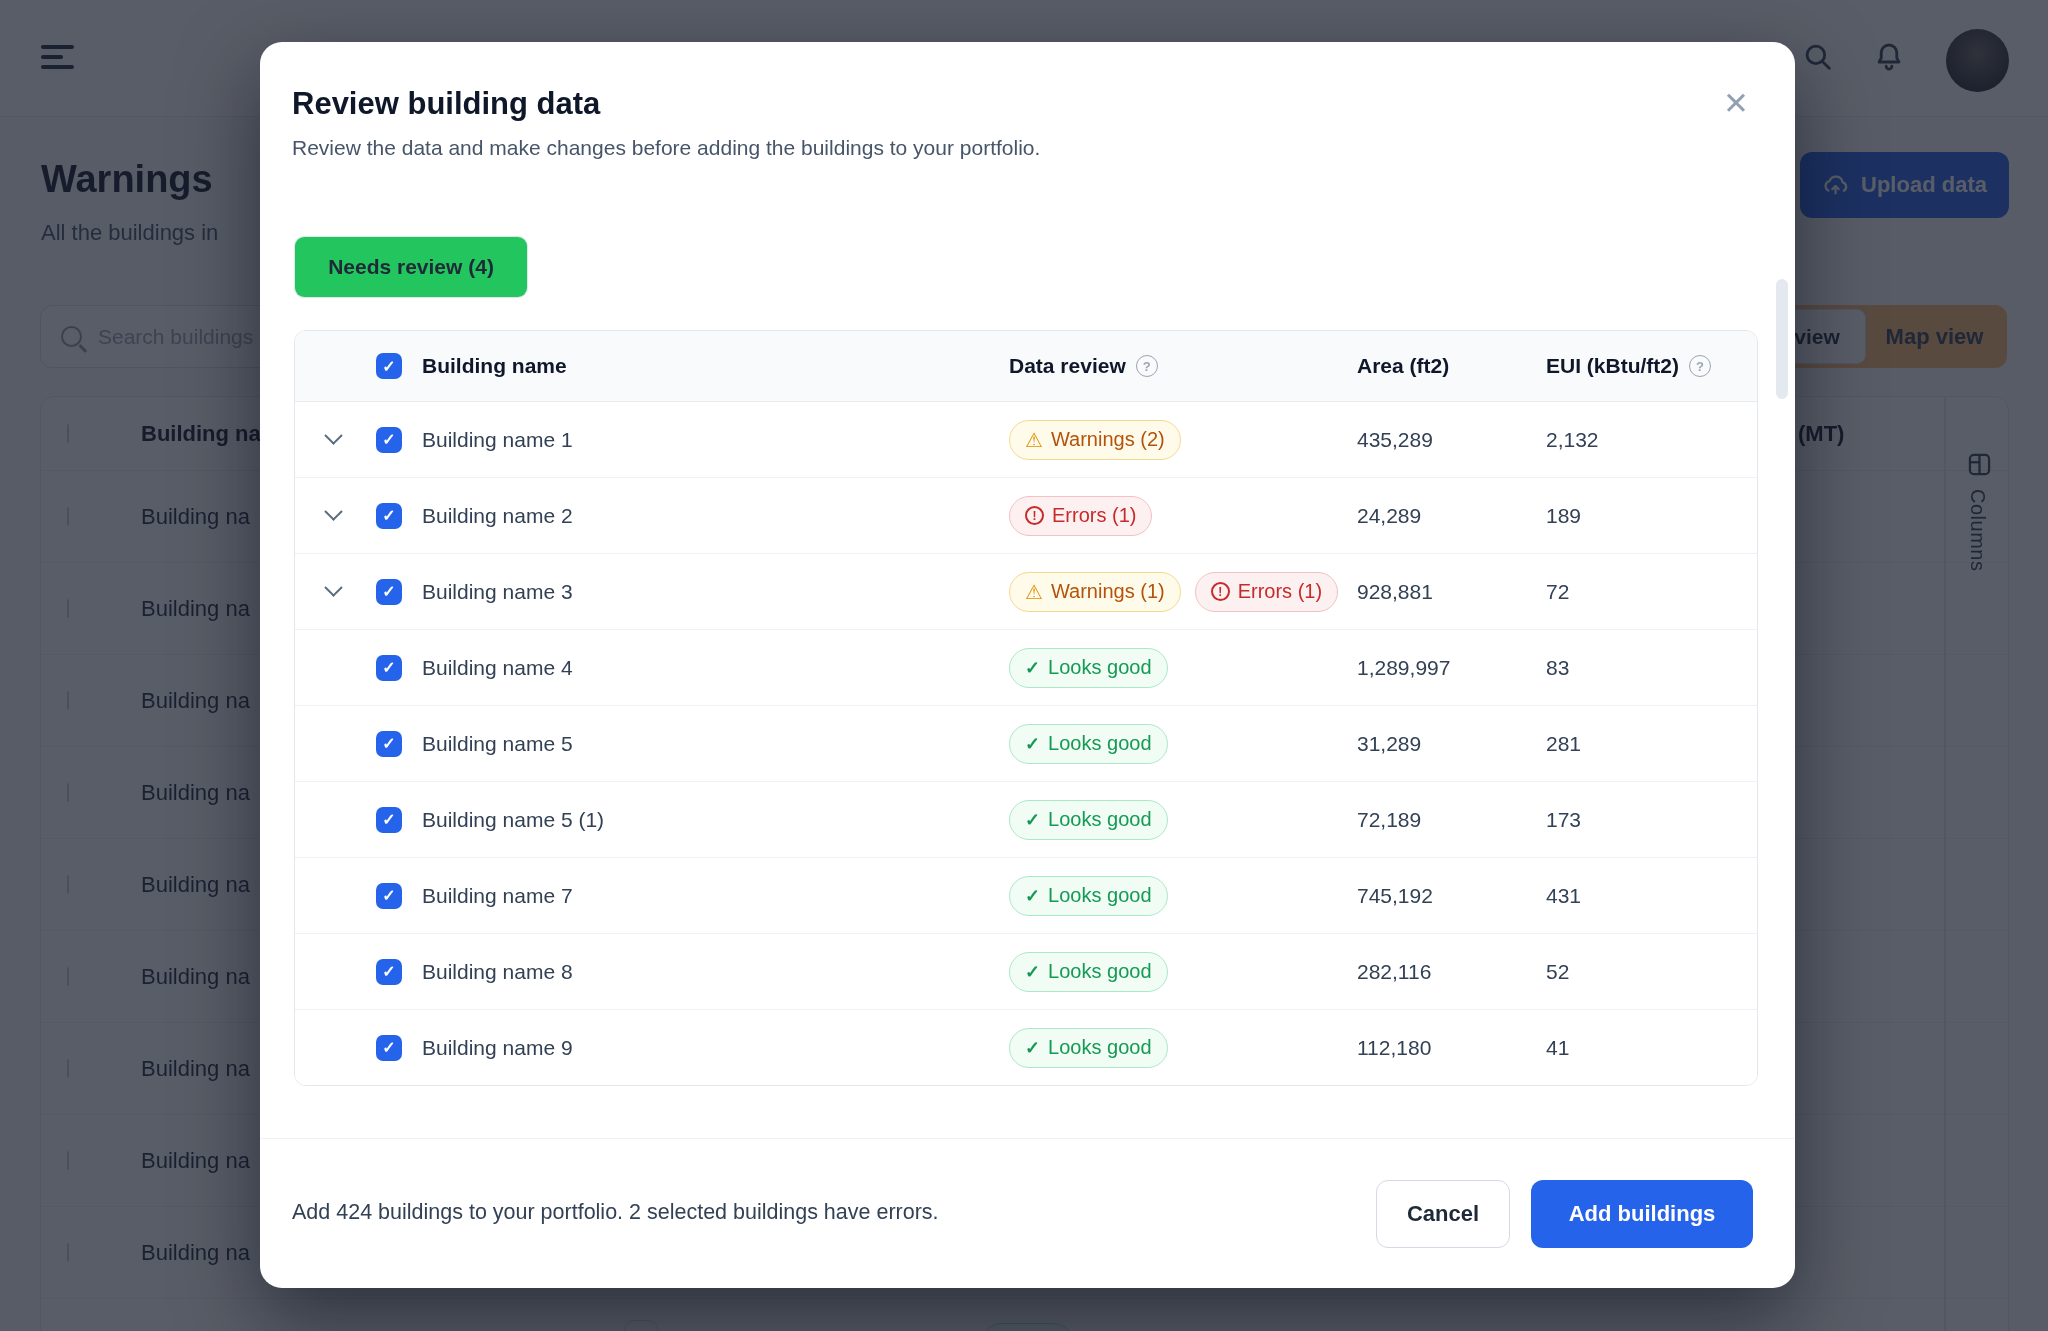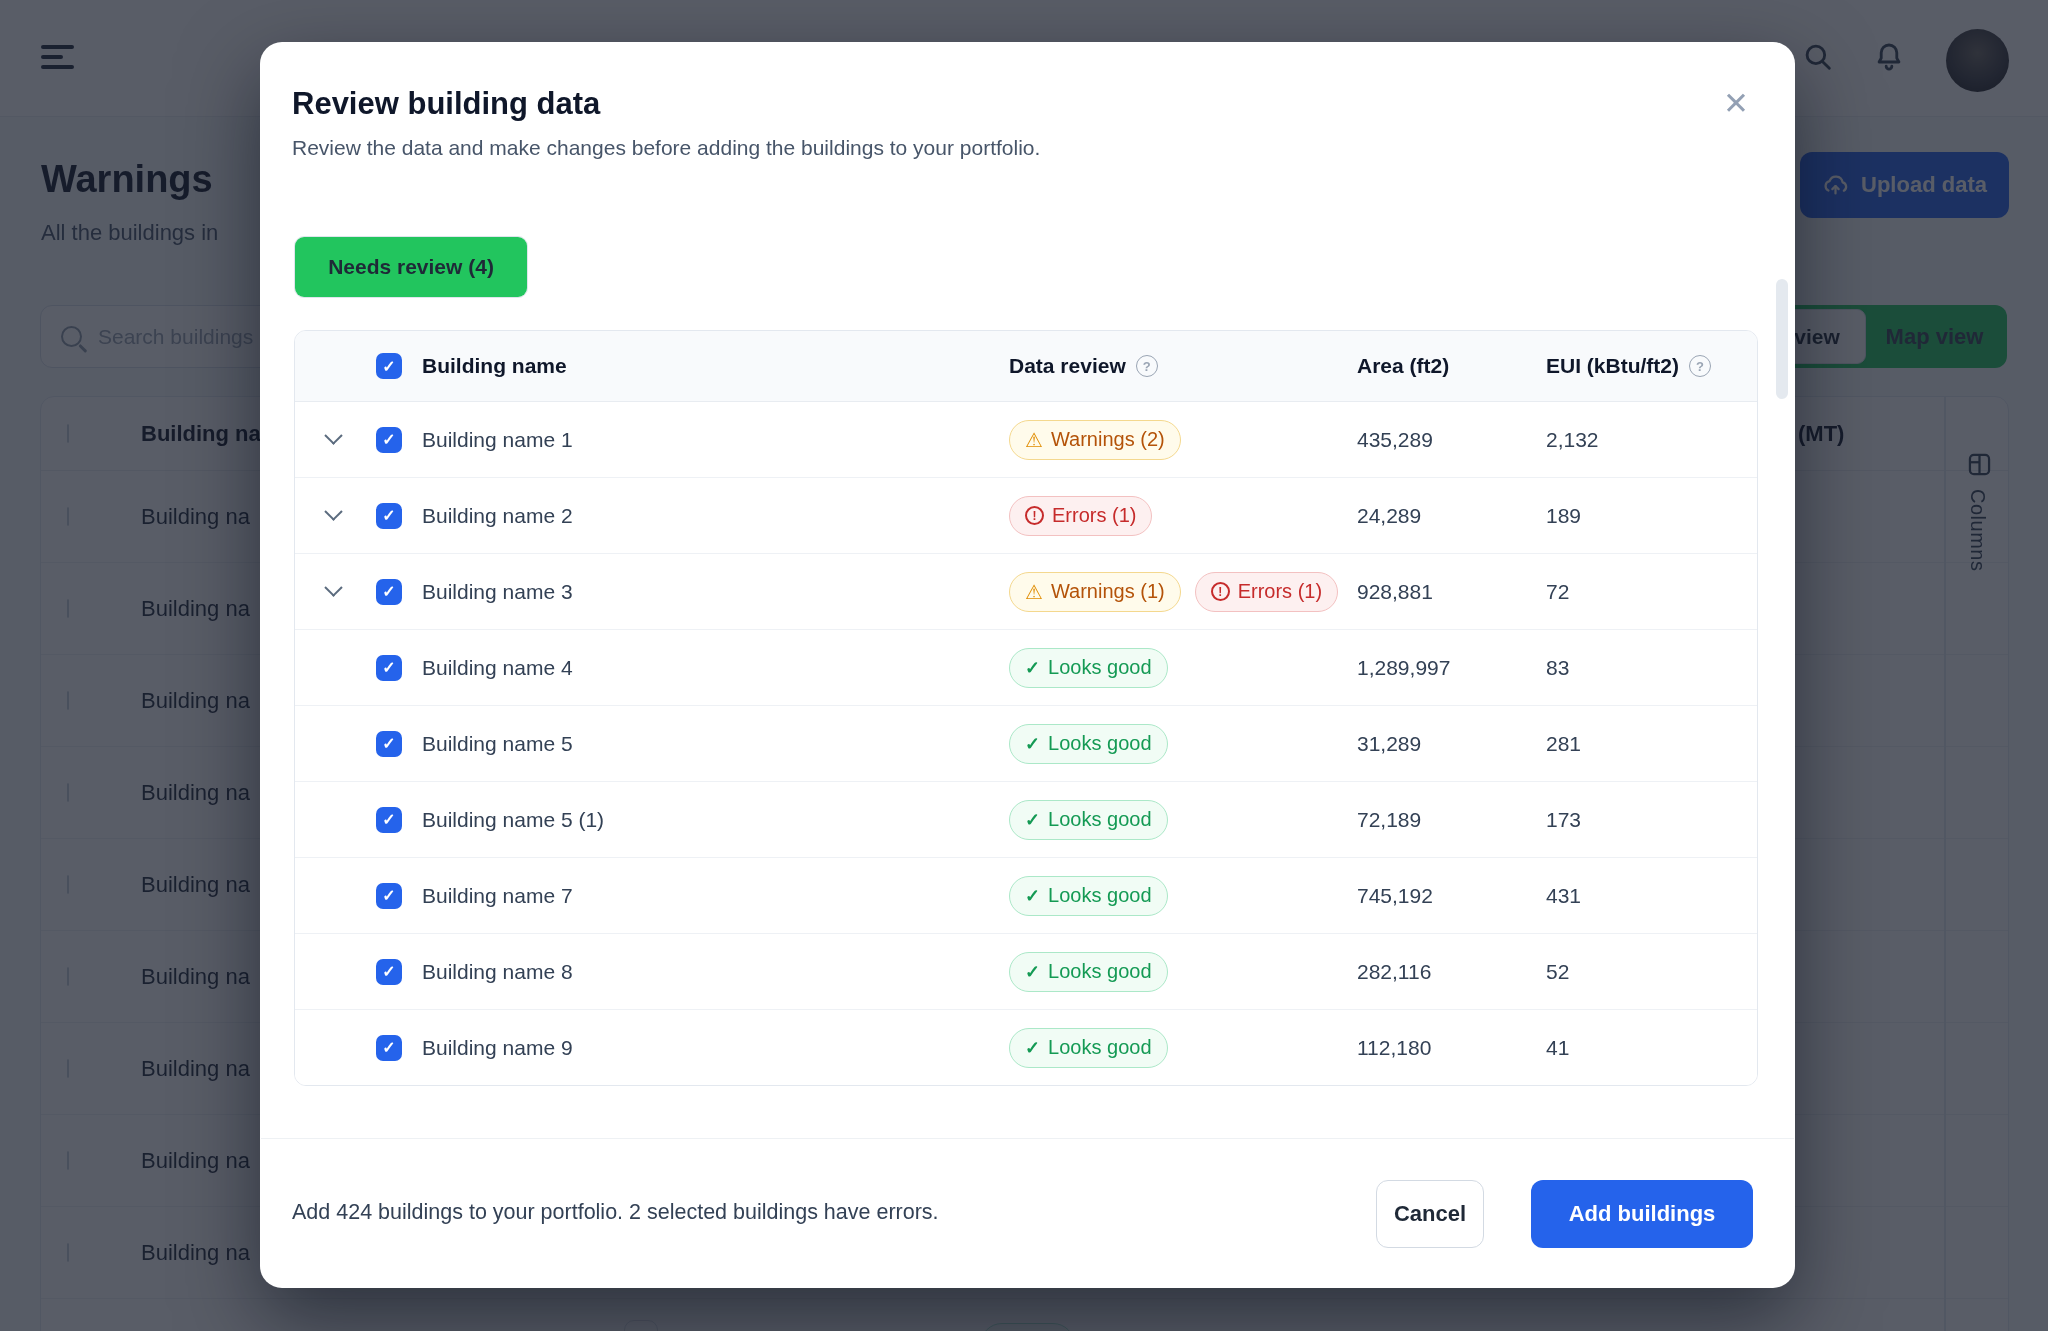--- a/index.html
+++ b/index.html
@@ -19,21 +19,21 @@
   
   .page-title{position:absolute;left:41px;top:158px;font-size:38px;font-weight:700;color:#0F172A;}
   .page-sub{position:absolute;left:41px;top:220px;font-size:22px;color:#475569;white-space:nowrap;}
   .searchbox{position:absolute;left:40px;top:305px;width:560px;height:63px;background:#fff;
              border:1.5px solid #D8DFE8;border-radius:12px;box-sizing:border-box;
              display:flex;align-items:center;gap:16px;padding:0 20px;}
   .mag{width:17px;height:17px;border:2.5px solid #8E99A9;border-radius:50%;position:relative;flex:0 0 auto;}
   .mag::after{content:"";position:absolute;width:10px;height:2.5px;background:#8E99A9;border-radius:2px;
               transform:rotate(45deg);right:-8px;bottom:-4px;}
   .ph{font-size:21px;color:#97A1B1;}
-  .toggle{position:absolute;left:1764px;top:305px;width:243px;height:63px;background:#22c55e;border-radius:12px;
+  .toggle{position:absolute;left:1764px;top:305px;width:243px;height:63px;background:#fdba74;border-radius:12px;
           box-sizing:border-box;display:flex;align-items:center;padding:4px;}
   .seg-active{width:98px;height:55px;background:#fff;border:1px solid #DCE2EA;border-radius:9px;box-sizing:border-box;
               display:flex;align-items:center;justify-content:center;font-size:21px;font-weight:600;color:#1F2937;}
   .seg{flex:1;text-align:center;font-size:22px;font-weight:600;color:#334155;}
   .upload{position:absolute;left:1800px;top:152px;width:209px;height:66px;background:#2563EB;border:none;
           border-radius:12px;color:#fff;display:flex;align-items:center;justify-content:center;gap:12px;
           font-size:22px;font-weight:600;font-family:inherit;cursor:pointer;}
   
   .bgtable{position:absolute;left:40px;top:396px;width:1969px;height:990px;background:#fff;
            border:1.5px solid #E3E8EF;border-radius:14px;box-sizing:border-box;}
@@ -88,21 +88,21 @@
   .badge.warning .ic{color:#E08C00;font-size:20px;line-height:1;}
   .badge.error{background:#FDF0F0;border:1.5px solid #F3C1C1;color:#C62B2B;}
   .badge.error .ic{width:19px;height:19px;border:2px solid #C62B2B;border-radius:50%;box-sizing:border-box;
                    display:inline-flex;align-items:center;justify-content:center;font-size:12px;font-weight:700;color:#C62B2B;}
   .badge.ok{background:#F1FCF5;border:1.5px solid #ABE8C8;color:#149A54;}
   .badge.ok .ic{font-size:18px;font-weight:600;line-height:1;}
   .m-footline{position:absolute;left:1px;right:1px;top:1096px;height:1px;background:#EEF1F4;}
   .m-foot-text{position:absolute;left:32px;top:1158px;font-size:21.5px;color:#334155;}
   .btn{position:absolute;top:1138px;height:68px;border-radius:12px;font-size:22px;font-weight:600;
        font-family:inherit;cursor:pointer;}
-  .btn-cancel{left:1116px;width:108px;background:#fff;border:1.5px solid #D3DAE3;color:#1F2937;}
+  .btn-cancel{left:1116px;width:134px;background:#fff;border:1.5px solid #D3DAE3;color:#1F2937;}
   .btn-primary{left:1271px;width:222px;background:#2563EB;border:none;color:#fff;}
   
   .badge-status{display:inline-flex;align-items:center;gap:10px;height:44px;padding:0 16px;
                 border:1.5px solid #D9DFE7;border-radius:10px;background:#fff;font-size:20px;font-weight:500;color:#1E293B;}
   .badge-region{display:inline-flex;align-items:center;height:42px;padding:0 18px;border:1.5px solid #A7E7CE;
                 border-radius:999px;background:#F2FCF8;color:#0E8A68;font-size:20px;font-weight:500;}
   svg{display:block;}
 </style>
 </head>
 <body>

